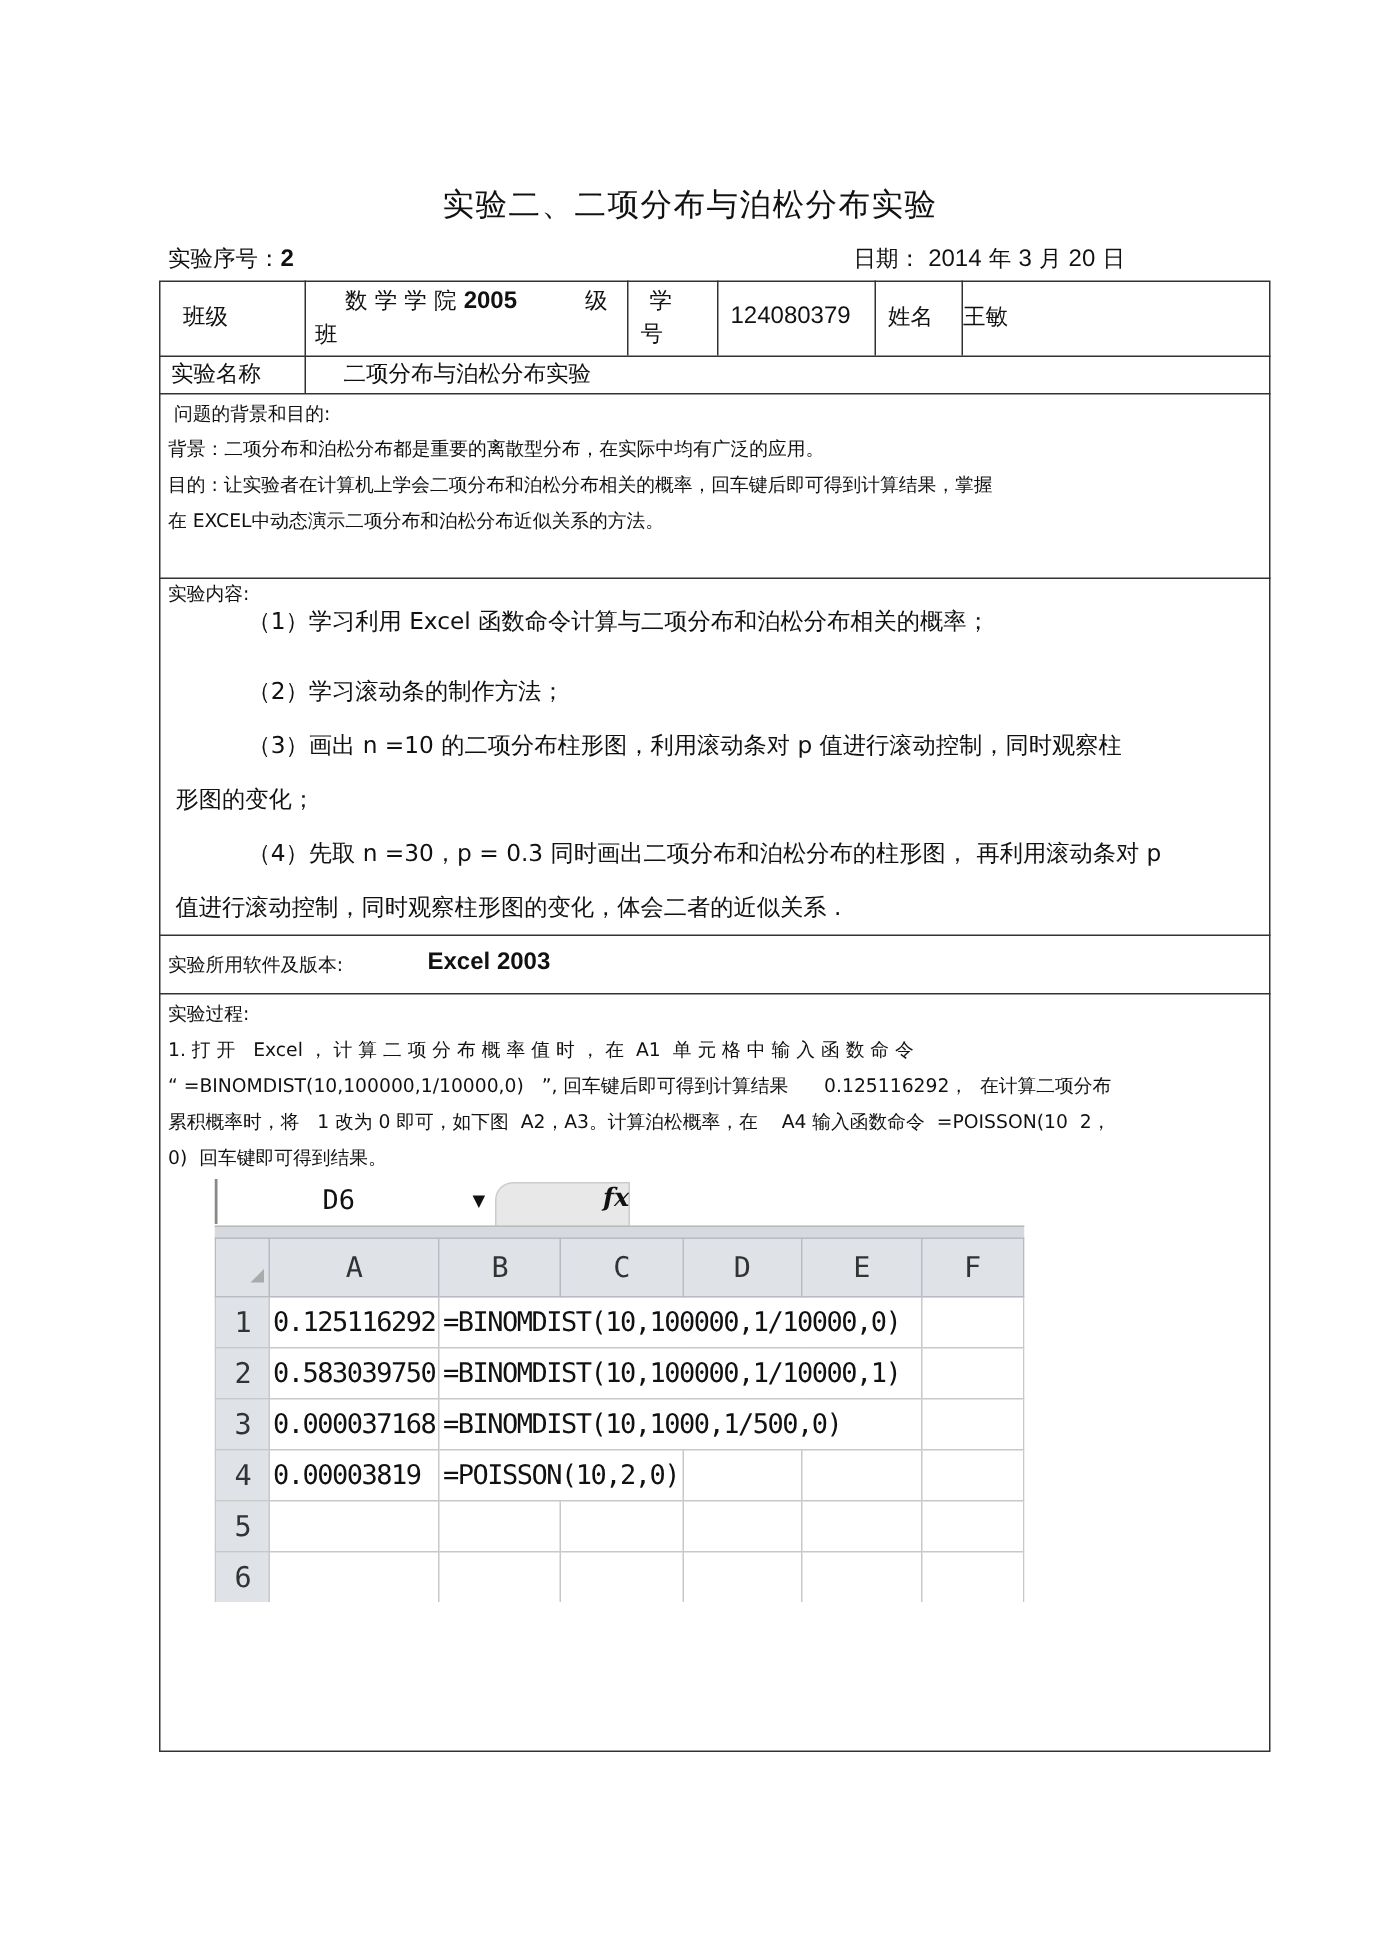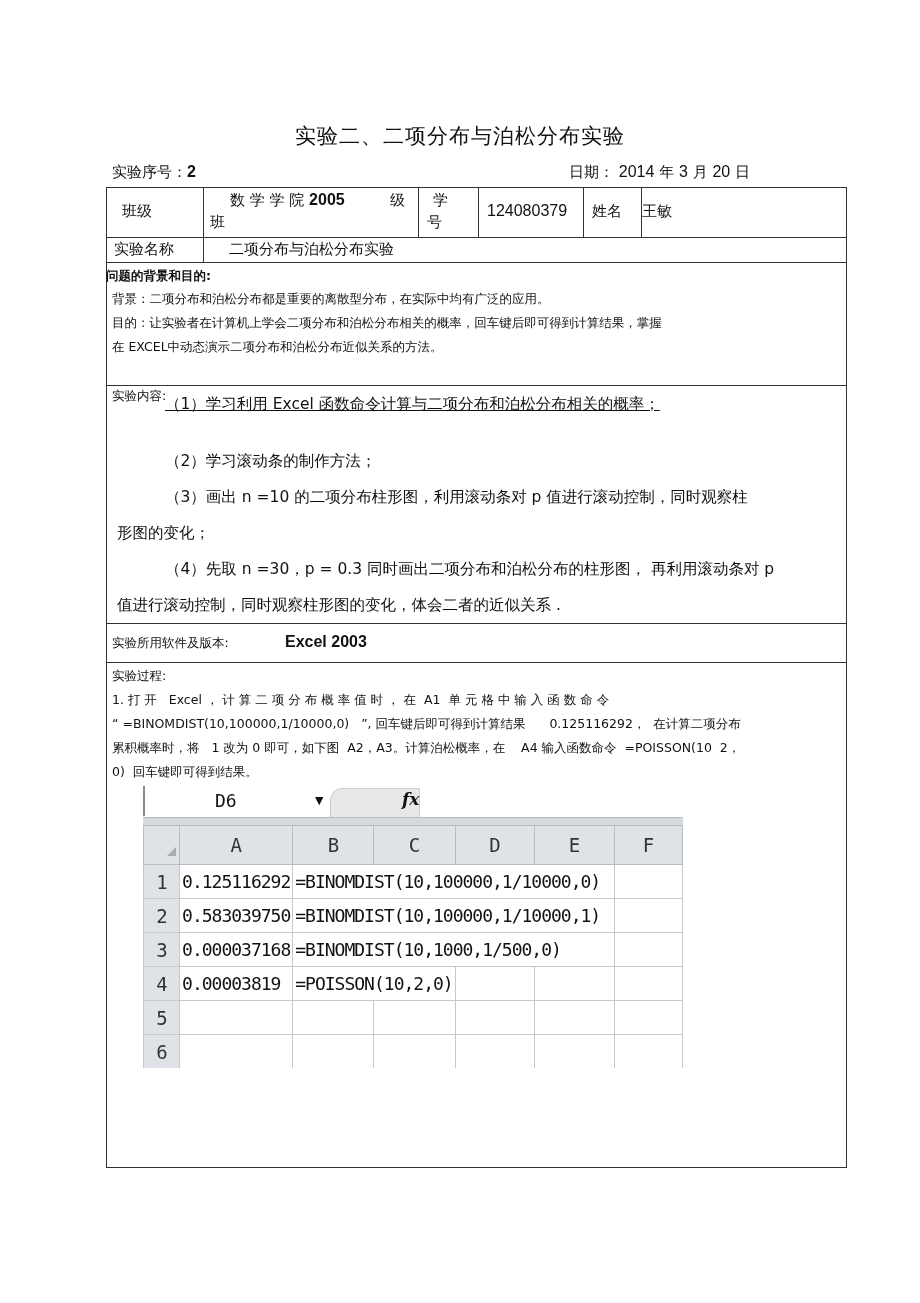--- a/index.html
+++ b/index.html
@@ -79,27 +79,27 @@
   <div style="padding-left:6px;">学</div>
   <div>号</div>
 </div>
 <div class="cell latin" style="left:487px; top:202px; font-size:16px;">124080379</div>
 <div class="cell" style="left:592px; top:202px;">姓名</div>
 <div class="cell" style="left:642px; width:205px; top:202px; text-align:left;">王敏</div>
 
 <div class="cell" style="left:114px; top:240px;">实验名称</div>
 <div class="cell" style="left:229px; top:240px;">二项分布与泊松分布实验</div>
 
-<div class="cell small" style="left:106px; top:264px;font-weight:bold;">问题的背景和目的:</div>
+<div class="cell small" style="left:116px; top:264px;">问题的背景和目的:</div>
 <div class="cell small" style="left:112px; top:287px;">背景：二项分布和泊松分布都是重要的离散型分布，在实际中均有广泛的应用。</div>
 <div class="cell small" style="left:112px; top:311px;">目的 : 让实验者在计算机上学会二项分布和泊松分布相关的概率，回车键后即可得到计算结果，掌握</div>
 <div class="cell small" style="left:112px; top:335px;">在  EXCEL中动态演示二项分布和泊松分布近似关系的方法。</div>
 
 <div class="cell small" style="left:112px; top:384px;">实验内容:</div>
-<div class="cell para" style="left:165px; top:394px;text-decoration:underline;">（1）学习利用  Excel  函数命令计算与二项分布和泊松分布相关的概率；</div>
+<div class="cell para" style="left:165px; top:404px;">（1）学习利用  Excel  函数命令计算与二项分布和泊松分布相关的概率；</div>
 <div class="cell para" style="left:165px; top:451px;">（2）学习滚动条的制作方法；</div>
 <div class="cell para" style="left:165px; top:487px;">（3）画出  n =10 的二项分布柱形图，利用滚动条对     p 值进行滚动控制，同时观察柱</div>
 <div class="cell para" style="left:117px; top:523px;">形图的变化；</div>
 <div class="cell para" style="left:165px; top:559px;">（4）先取  n =30，p = 0.3 同时画出二项分布和泊松分布的柱形图，     再利用滚动条对   p</div>
 <div class="cell para" style="left:117px; top:595px;">值进行滚动控制，同时观察柱形图的变化，体会二者的近似关系       .</div>
 
 <div class="cell small" style="left:112px; top:631px;">实验所用软件及版本:</div>
 <div class="cell latin" style="left:285px; top:633px; font-weight:bold; font-size:16px;">Excel 2003</div>
 
 <div class="cell small" style="left:112px; top:664px;">实验过程:</div>

